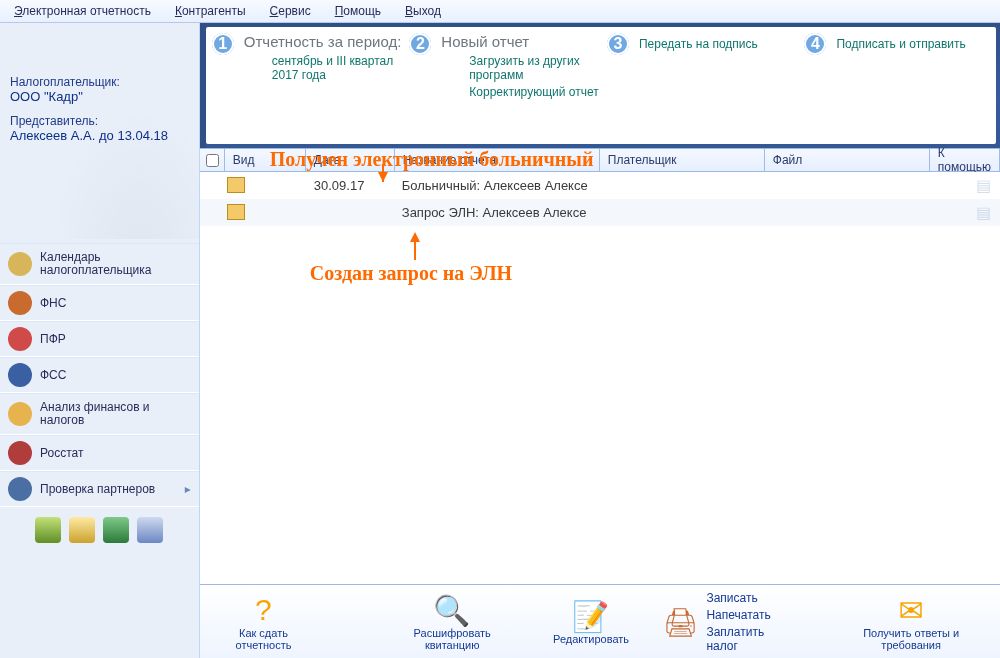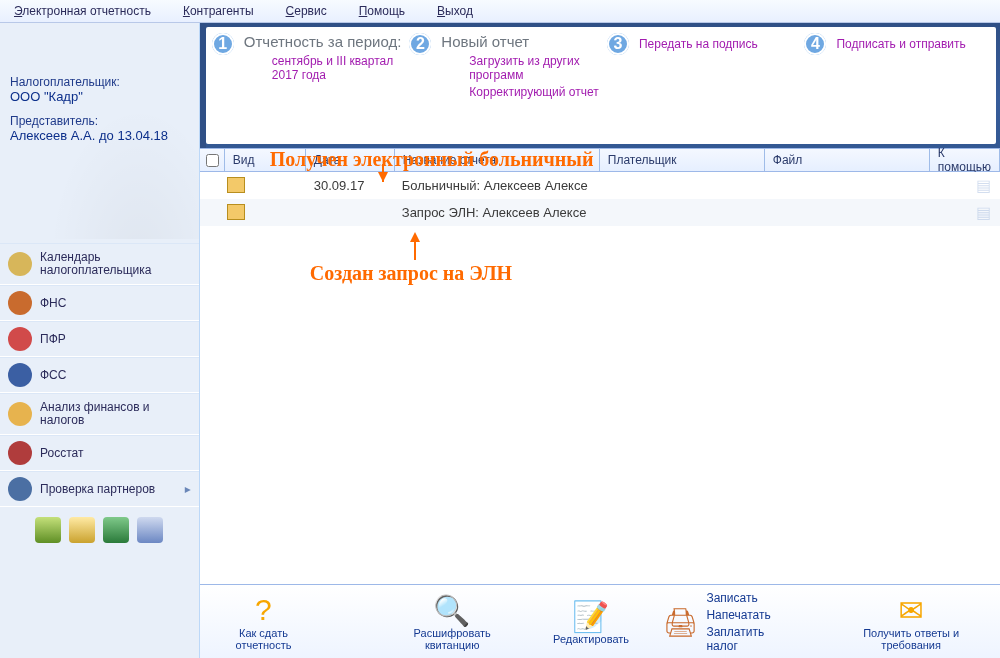--- a/index.html
+++ b/index.html
@@ -1,16 +1,16 @@
 <!DOCTYPE html>
 <html><head>
 <meta charset="utf-8">
 <style>
 html,body{margin:0;padding:0;width:1000px;height:658px;font-family:Tahoma,Arial,sans-serif;font-size:12px;color:#333;overflow:hidden;background:#fff}
-.menubar{height:22px;background:linear-gradient(to bottom,#f7fbff,#e8f0ff);border-bottom:1px solid #b8c8e8;display:flex;align-items:center;padding:0 6px;gap:16px}
+.menubar{height:22px;background:linear-gradient(to bottom,#f7fbff,#e8f0ff);border-bottom:1px solid #b8c8e8;display:flex;align-items:center;padding:0 6px;gap:8px}
 .menubar span{padding:2px 8px;cursor:pointer;color:#2b2b5a}
 .menubar span u{text-decoration:underline}
 .app{display:flex;height:636px}
 .sidebar{width:202px;background:linear-gradient(to bottom,#e8eff9 0%,#e8eff9 60%,#e8eff9 100%);border-right:1px solid #bcd8f8;display:flex;flex-direction:column;position:relative}
 .sidebar::before{content:"";position:absolute;left:0;right:0;top:0;height:216px;background:
  radial-gradient(ellipse at 70% 110%,rgba(0,0,0,.04) 0%,transparent 46%),
  linear-gradient(to bottom,#e8eff9,#e8eff9);pointer-events:none}
 .logo{height:42px;background:#2f4f86;display:flex;align-items:center;padding:0 10px;gap:8px;color:#fff}
 .logo .sbis{font-style:italic;font-weight:bold;font-size:22px;color:#f7a600}
 .logo .sub{font-size:11px;line-height:12px}
@@ -29,21 +29,21 @@
 .side-item .label{font-size:12px;line-height:13px}
 .badges{display:flex;justify-content:center;gap:8px;margin-top:10px}
 .badges span{width:26px;height:26px;border-radius:4px;background:linear-gradient(to bottom,#a8c4ff,#486eb5);display:inline-block}
 .content{flex:1;display:flex;flex-direction:column;background:#fff}
 .steps{height:125px;background:linear-gradient(to bottom,#305086,#375c9a 60%,#335893);display:flex;color:#fff}
 .steps .panel{flex:1;background:#fff;margin:4px 4px 4px 0;border-radius:2px;display:flex}
 .steps .gutter{width:6px;background:#2f4f86}
 .step{flex:1;padding:6px 2px 6px 6px;position:relative}
 .step .num{width:22px;height:22px;border-radius:50%;background:#6fa8e2;color:#fff;font-size:16px;font-weight:bold;display:flex;align-items:center;justify-content:center;position:absolute;top:6px;left:6px;box-shadow:inset 0 0 0 2px #fff}
 .step .title{font-size:15px;color:#6e767f;margin-left:32px;margin-bottom:4px}
-.step .links a{display:block;color:#a21caf;text-decoration:none;font-size:12px;margin-bottom:3px}
+.step .links a{display:block;color:#0f766e;text-decoration:none;font-size:12px;margin-bottom:3px}
 .toolbar{height:22px;background:linear-gradient(to bottom,#f4f8ff,#e6efff);border-top:1px solid #9db8e8;border-bottom:1px solid #9db8e8;display:flex;align-items:stretch}
 .toolbar .chk{width:24px;display:flex;align-items:center;justify-content:center;border-right:1px solid #9fbce8}
 .toolbar .col{display:flex;align-items:center;padding:0 8px;border-right:1px solid #9fbce8;color:#2a3a6a;font-size:12px}
 .grid{flex:1;position:relative;background:#fff}
 .row{display:flex;align-items:center;height:26px;border-bottom:1px solid transparent}
 .row.alt{background:#f4f7fb}
 .row .c{padding:0 8px;font-size:13px;color:#3a3a3a}
 .row .ic{width:24px;display:flex;align-items:center;justify-content:center}
 .row .ic span{width:16px;height:14px;background:#f3c969;border:1px solid #b88e1e;display:inline-block}
 .row .end{margin-left:auto;width:24px;color:#a9bee0;font-size:16px;opacity:.5}

